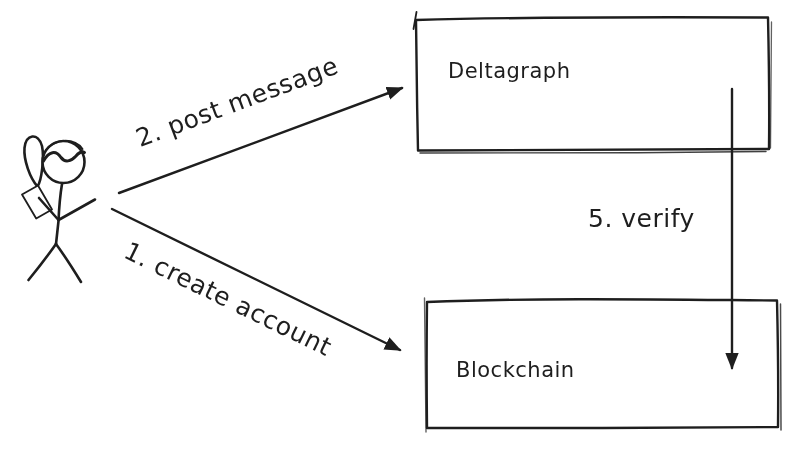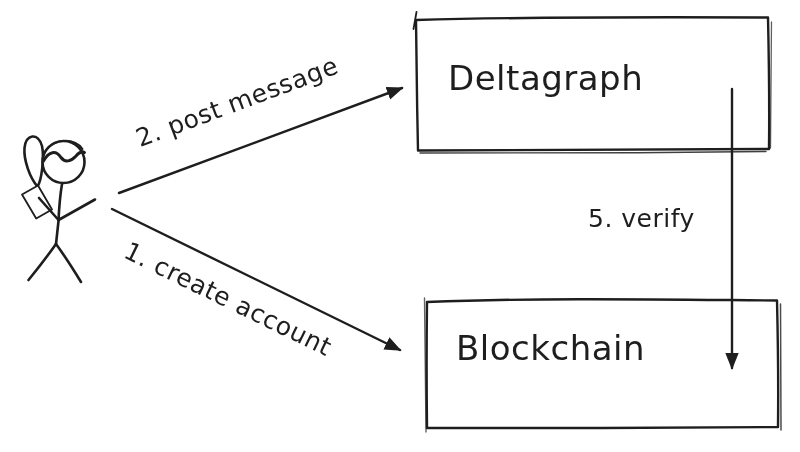--- a/index.html
+++ b/index.html
@@ -21,21 +21,21 @@
     top: 0;
   }
   .label {
     position: absolute;
     color: #1e1e1e;
     white-space: nowrap;
     letter-spacing: 0.5px;
     line-height: 1;
   }
   .node-label {
-    font-size: 34px;
+    font-size: 21px;
   }
   .arrow-label {
     font-size: 25px;
   }
   .rot-up {
     transform: translate(-50%, -50%) rotate(-20.5deg);
   }
   .rot-down {
     transform: translate(-50%, -50%) rotate(26deg);
   }
@@ -88,21 +88,21 @@
       <path d="M 62,184 C 60,196 59,209 58.5,221 L 56,244"></path>
       <path d="M 58.5,220 L 95,199.5"></path>
       <path d="M 58.5,220 L 39,198"></path>
       <path d="M 56,244 Q 44,261 28.5,280"></path>
       <path d="M 56,244 Q 67,259 81,282"></path>
     </g>
   </svg>
 
   <div class="label node-label" style="left:448px; top:61px;">Deltagraph</div>
 
-  <div class="label node-label" style="left:456px; top:331px;">Blockchain</div>
+  <div class="label node-label" style="left:456px; top:360px;">Blockchain</div>
 
   <div class="label arrow-label rot-up" style="left:237px; top:102px;">2. post message</div>
 
   <div class="label arrow-label rot-down" style="left:228px; top:299px;">1. create account</div>
 
   <div class="label arrow-label" style="left:588px; top:206px;">5. verify</div>
 
 </div>
 
 </body></html>

